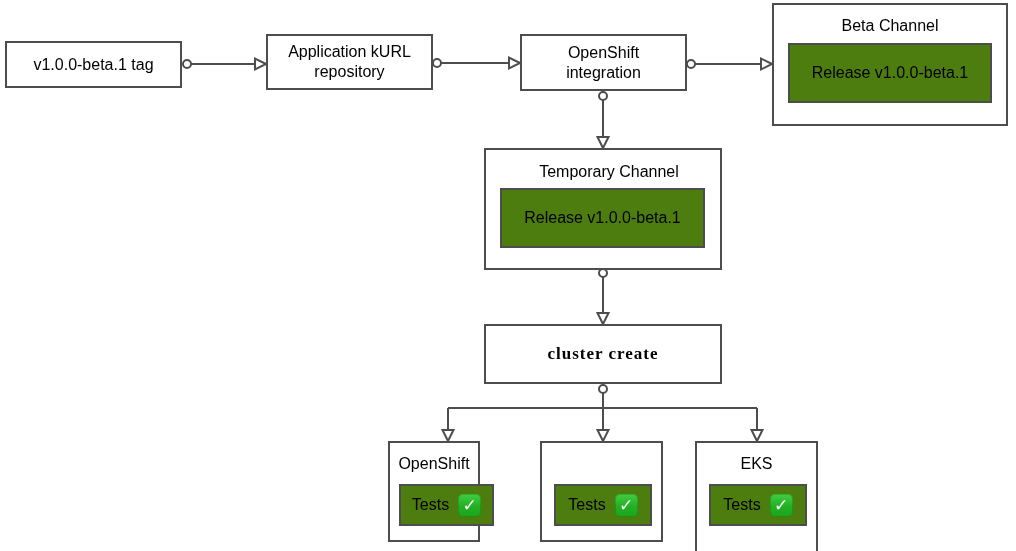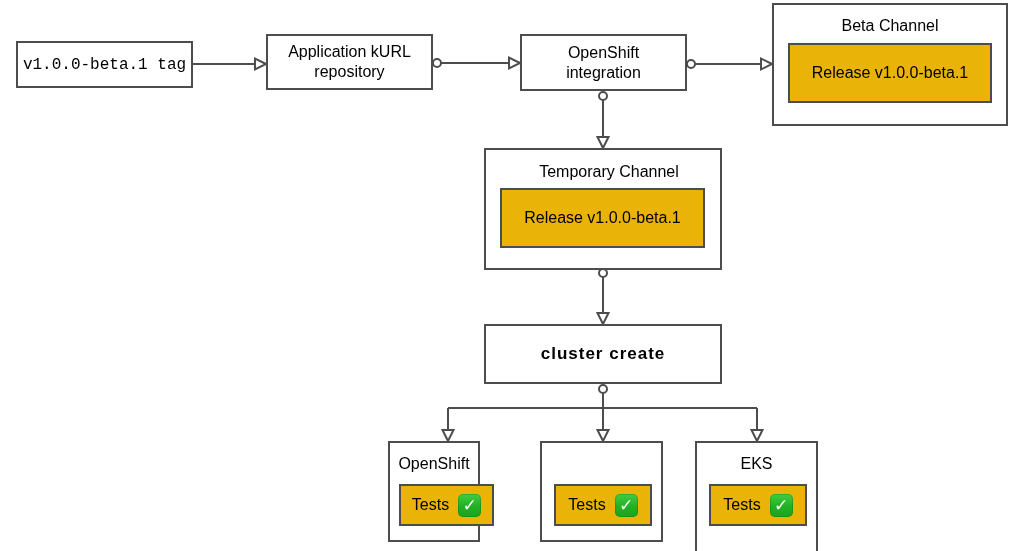--- a/index.html
+++ b/index.html
@@ -14,27 +14,27 @@
     display:flex;align-items:center;justify-content:center;
     text-align:center;font-size:16px;line-height:1.25;
     white-space:pre-line;
   }
   .compound{display:block;}
   .compound .node-title{
     position:absolute;left:0;right:0;display:flex;align-items:center;justify-content:center;
     font-size:16px;white-space:nowrap;
   }
   .inner-box{
-    position:absolute;box-sizing:border-box;background:#eab308;
+    position:absolute;box-sizing:border-box;background:#4d7c0f;
     border:2px solid #4d4d4d;
     display:flex;align-items:center;justify-content:center;
     text-align:center;font-size:16px;white-space:nowrap;
   }
   .mono{
-    font-family:Liberation Sans, sans-serif;
+    font-family:Liberation Serif, serif;
     font-weight:bold;font-size:17px;letter-spacing:1px;white-space:nowrap;
   }
   .tests-row{display:flex;align-items:center;gap:9px;}
   .check{
     width:23px;height:23px;border-radius:5px;
     background:linear-gradient(180deg,#43cc43 0%,#22b022 55%,#1ea31e 100%);
     display:flex;align-items:center;justify-content:center;
     box-shadow:inset 0 0 0 1px rgba(0,90,0,.25);
   }
   .check-glyph{
@@ -81,21 +81,21 @@
 
     <g>
       <path d="M603,393 L603,408 M448,408 L757,408 M448,408 L448,429 M603,408 L603,429 M757,408 L757,429"></path>
       <polygon points="448,441 442.5,430 453.5,430" fill="#ffffff"></polygon>
       <polygon points="603,441 597.5,430 608.5,430" fill="#ffffff"></polygon>
       <polygon points="757,441 751.5,430 762.5,430" fill="#ffffff"></polygon>
       <circle cx="603" cy="389" r="4" fill="#ffffff"></circle>
     </g>
   </svg>
 
-  <div class="node" style="left:16px;top:41px;width:177px;height:47px;font-family:Liberation Mono, monospace;">
+  <div class="node" style="left:5px;top:41px;width:177px;height:47px;">
     <span>v1.0.0-beta.1 tag</span>
   </div>
 
   <div class="node" style="left:266px;top:34px;width:167px;height:56px;">
     <span>Application kURL
 repository</span>
   </div>
 
   <div class="node" style="left:520px;top:34px;width:167px;height:57px;">
     <span>OpenShift

